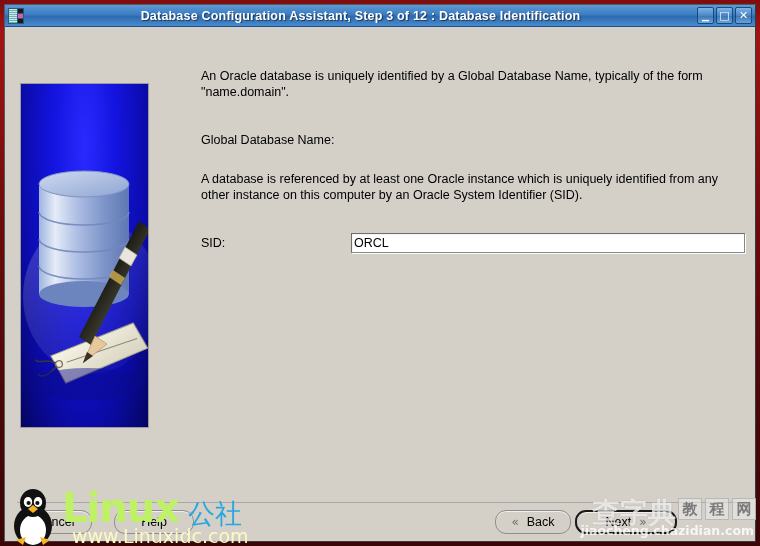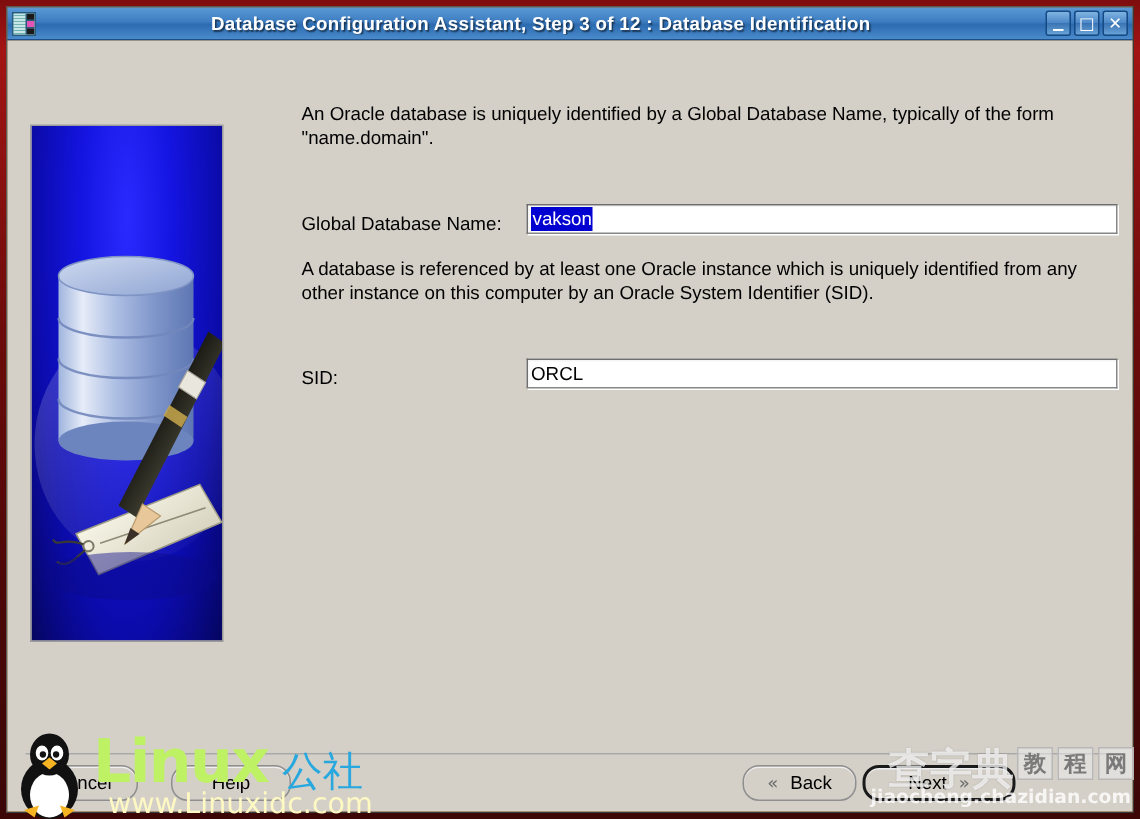--- a/index.html
+++ b/index.html
@@ -17,21 +17,21 @@
   .desktop-bg {
     position: absolute; inset: 0;
     background: linear-gradient(180deg,#7e0d0d 0%, #a31414 6%, #6d0b0b 40%, #4a0707 75%, #3c0606 100%);
   }
 
   
   .window {
     position: absolute;
     left: 4px; top: 4px;
     width: 752px; height: 538px;
-    background: #a16207;
+    background: #0f766e;
     border: 1px solid #5a5a5a;
     border-right: 1px solid #3a3a3a;
     border-bottom: 1px solid #3a3a3a;
     display: flex;
     flex-direction: column;
   }
 
   
   .titlebar {
     height: 22px;
@@ -124,21 +124,21 @@
     width: 544px;
   }
   .para {
     font-size: 12.5px;
     color: #000;
     line-height: 15.5px;
     margin: 0 0 9px 0;
   }
   .field-row {
     display: flex;
-    align-items: flex-end;
+    align-items: center;
     margin-bottom: 16px;
     height: 32px;
     margin-top: 24px;
   }
   .field-label {
     font-size: 12.5px;
     color: #000;
     width: 150px;
     flex: 0 0 150px;
   }
@@ -348,23 +348,20 @@
           <ellipse cx="66" cy="300" rx="58" ry="16" fill="#0a0a8a" opacity="0.45"></ellipse>
         </svg>
       </div>
 
       <div class="pane">
 
         <p class="para">An Oracle database is uniquely identified by a Global Database Name, typically of the form "name.domain".</p>
 
         <div class="field-row">
           <div class="field-label">Global Database Name:</div>
-          <div class="textfield">
-            <span class="sel">vakson</span>
-          </div>
         </div>
 
         <p class="para para2">A database is referenced by at least one Oracle instance which is uniquely identified from any other instance on this computer by an Oracle System Identifier (SID).</p>
 
         <div class="field-row">
           <div class="field-label">SID:</div>
           <div class="textfield">
             <span>ORCL</span>
           </div>
         </div>

